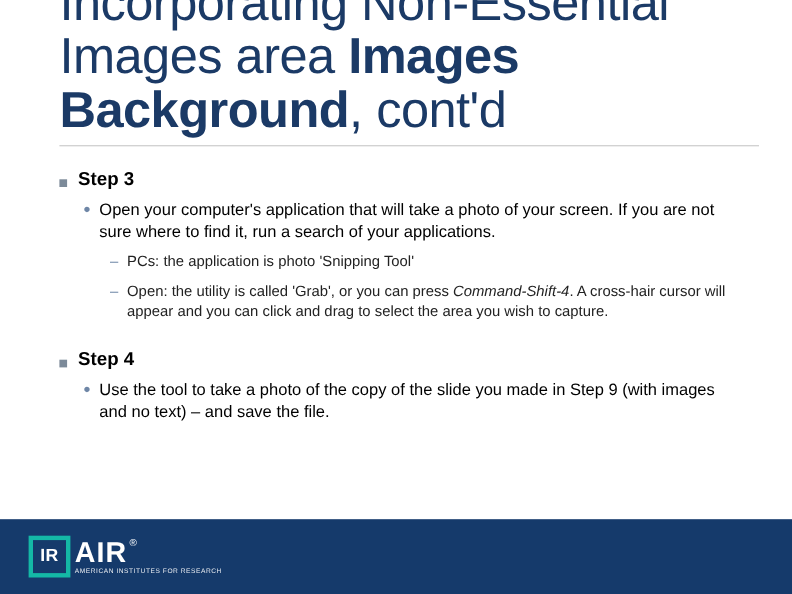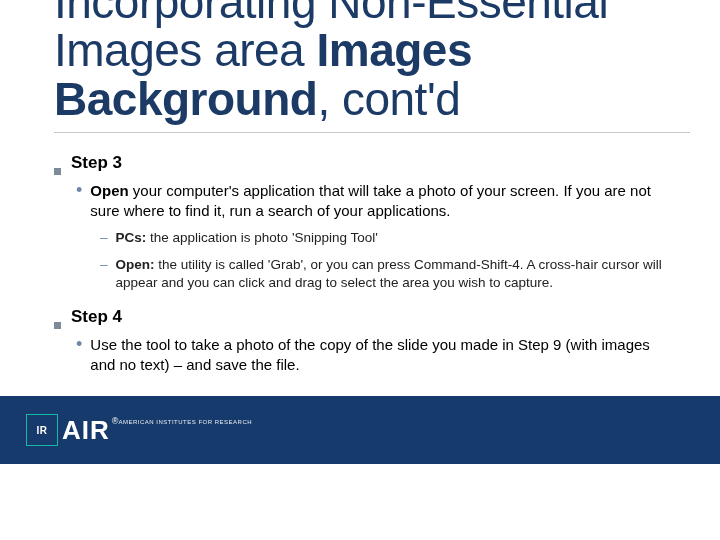--- a/index.html
+++ b/index.html
@@ -1,37 +1,37 @@
 <!DOCTYPE html>
 <html><head>
 <meta charset="utf-8">
 <style>
   html,body{margin:0;padding:0;width:720px;height:540px;font-family:Arial,Helvetica,sans-serif;background:#fff;color:#000;overflow:hidden}
-  .slide{position:relative;width:720px;height:464px;background:#fff}
+  .slide{position:relative;width:720px;height:540px;background:#fff}
   .title-block{position:absolute;left:54px;top:-22px;right:30px}
   .title-block h1{margin:0;font-size:46px;line-height:1.05;font-weight:400;color:#1b3a66;letter-spacing:-0.5px}
   .title-block h1 .bold{font-weight:700}
   .title-block h1 .italic{}
   .rule{position:absolute;left:54px;right:30px;top:132px;height:0;border-top:1px solid #c7c7c7}
   .content{position:absolute;left:54px;right:50px;top:148px;font-size:15px;line-height:1.35;color:#000}
-  .step-row{display:flex;align-items:flex-end;margin-top:4px;margin-bottom:6px}
+  .step-row{display:flex;align-items:center;margin-top:4px;margin-bottom:6px}
   .sq{width:7px;height:7px;background:#7c8a99;margin-top:6px;margin-right:10px;flex:0 0 auto}
   .step-label{font-weight:700;font-size:17px}
   .bullet-row{display:flex;align-items:flex-start;margin-left:22px;margin-bottom:8px}
   .dot{color:#6e86a6;font-size:18px;line-height:16px;margin-right:8px;margin-top:1px;flex:0 0 auto}
   .bullet-text{font-size:15px}
-  .bullet-text .b{font-weight:700}
+  .bullet-text .b{font-weight:400}
   .sub-row{display:flex;align-items:flex-start;margin-left:46px;margin-bottom:8px;font-size:13.5px;color:#222}
   .dash{color:#6e86a6;margin-right:8px;flex:0 0 auto}
-  .sub-text .b{font-weight:700}
-  .sub-text .i{}
+  .sub-text .b{font-weight:400}
+  .sub-text .i{font-style:italic}
   .footer{position:absolute;left:0;right:0;bottom:0;height:68px;background:#153a6b;display:flex;align-items:center}
   .logo{display:flex;align-items:center;margin-left:26px;color:#fff}
-  .logo-mark{width:30px;height:30px;border:1px solid #14b8a6;display:flex;align-items:center;justify-content:center;font-size:10px;font-weight:700;letter-spacing:0.5px;margin-right:4px}
-  .logo-text{display:flex;flex-direction:row;line-height:1}
+  .logo-mark{width:30px;height:30px;border:4px solid #14b8a6;display:flex;align-items:center;justify-content:center;font-size:16px;font-weight:700;letter-spacing:0.5px;margin-right:4px}
+  .logo-text{display:flex;flex-direction:column;line-height:1}
   .logo-air{font-size:26px;font-weight:700;letter-spacing:1px}
   .logo-sub{font-size:6px;letter-spacing:0.5px;margin-top:2px;opacity:.9}
   .reg{font-size:9px;vertical-align:top;margin-left:2px}
 </style>
 </head>
 <body>
 
 <div class="slide">
 
   <div class="title-block">
@@ -65,21 +65,21 @@
       </div>
     </div>
 
     <div class="sub-row">
       <div class="dash">–</div>
       <div class="sub-text">
         <span class="b">Open:</span><span> the utility is called 'Grab', or you can press </span><span class="i">Command-Shift-4</span><span>. A cross-hair cursor will appear and you can click and drag to select the area you wish to capture.</span>
       </div>
     </div>
 
-    <div class="step-row" style="margin-top:14px">
+    <div class="step-row" style="margin-top:24px">
       <div class="sq"></div>
       <div class="step-label">Step 4</div>
     </div>
 
     <div class="bullet-row">
       <div class="dot">•</div>
       <div class="bullet-text">Use the tool to take a photo of the copy of the slide you made in Step 9 (with images and no text) – and save the file.</div>
     </div>
 
   </div>

